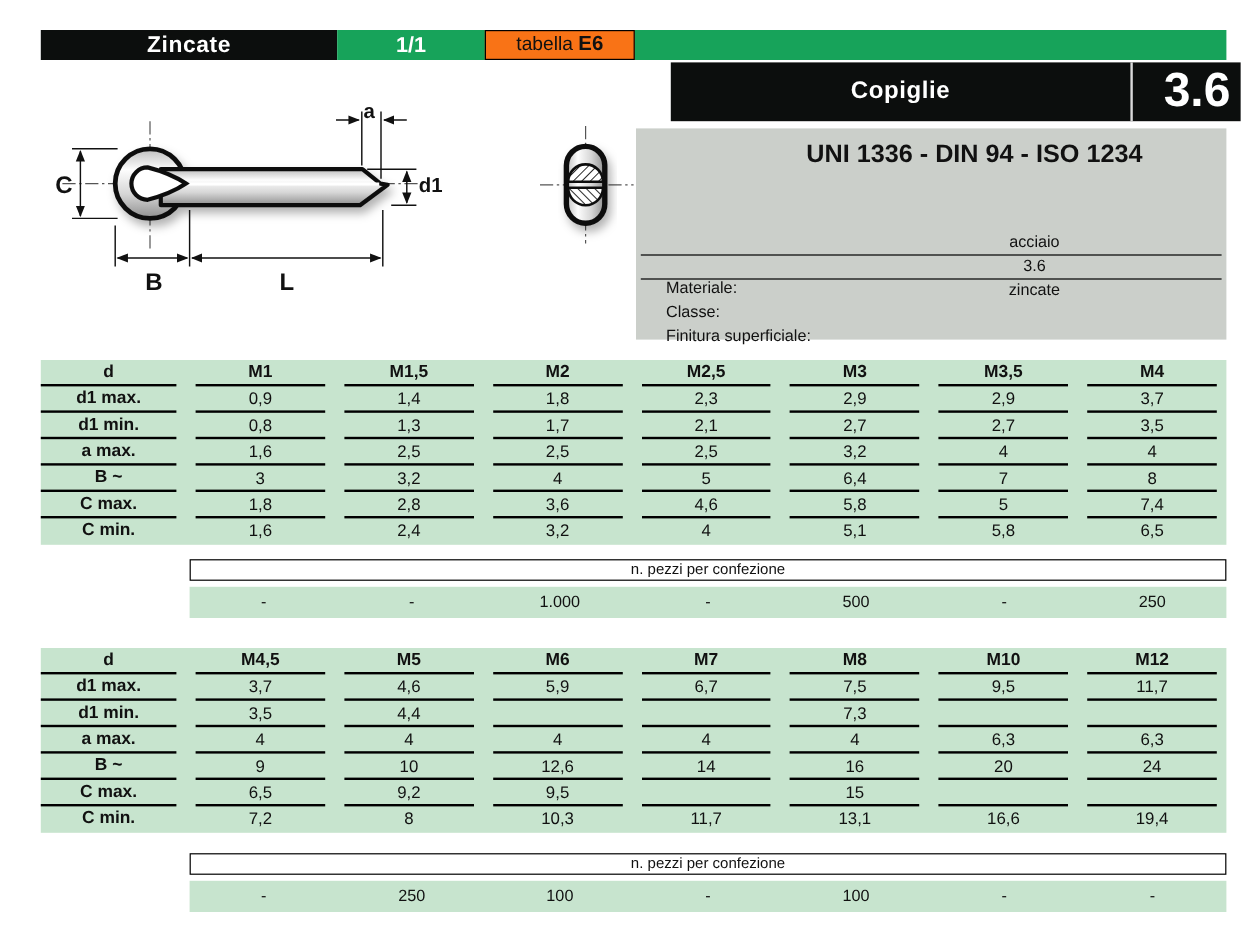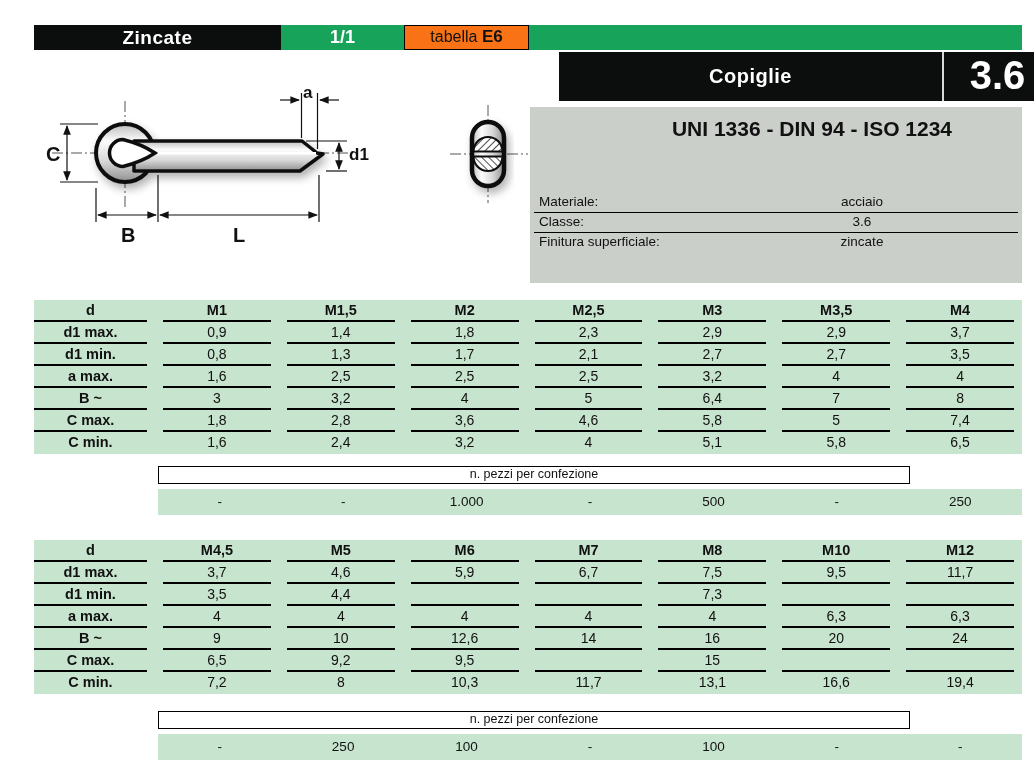--- a/index.html
+++ b/index.html
@@ -21,36 +21,36 @@
     font-size:20px;text-align:center;line-height:49px;letter-spacing:.5px;}
   .titlediv{position:absolute;left:383px;top:0;width:2px;height:49px;background:#d9d9d9;}
   .classcode{position:absolute;left:385px;top:0;right:0;height:49px;color:#fff;font-weight:bold;
     font-size:40px;text-align:center;line-height:47px;}
 
   .panel{position:absolute;left:530px;top:107px;width:492px;height:176px;background:#cbcfca;}
   .standards{position:absolute;top:10px;left:0;width:100%;text-align:center;font-weight:bold;font-size:21px;padding-left:36px;}
   .specs{position:absolute;left:4px;right:4px;top:86px;}
   .specrow{position:relative;height:19px;font-size:13.5px;line-height:18px;}
   .specrow.lined{border-bottom:1px solid #000;}
-  .speclab{position:absolute;left:5px;}
+  .speclab{position:absolute;left:21px;margin-top:38px;}
   .specval{position:absolute;left:248px;width:160px;text-align:center;}
 
   
   #draw{position:absolute;left:34px;top:85px;}
 
   
   .dimtable{position:absolute;left:34px;width:988px;background:#c7e4ce;}
   .trow{display:grid;grid-template-columns:121px repeat(7,1fr);height:22px;}
   .cell{margin:0 8px;border-bottom:2px solid #000;text-align:center;font-size:14px;line-height:21px;
     overflow:hidden;}
   .cell.lab{margin-left:0;font-weight:bold;font-size:14.5px;}
   .cell.hcell{font-weight:bold;font-size:14.5px;}
   .cell.nb{border-bottom:none;}
 
-  .confbox{position:absolute;left:158px;width:752px;height:18px;background:#fff;border:1px solid #000;
+  .confbox{position:absolute;left:158px;width:864px;height:18px;background:#fff;border:1px solid #000;
     box-sizing:border-box;text-align:center;font-size:12.5px;line-height:15px;}
   .confrow{position:absolute;left:158px;width:864px;height:26px;background:#c7e4ce;
     display:grid;grid-template-columns:repeat(7,1fr);}
   .confcell{text-align:center;font-size:13.5px;line-height:26px;}
 </style>
 </head>
 <body>
 
 <div id="page">
 

